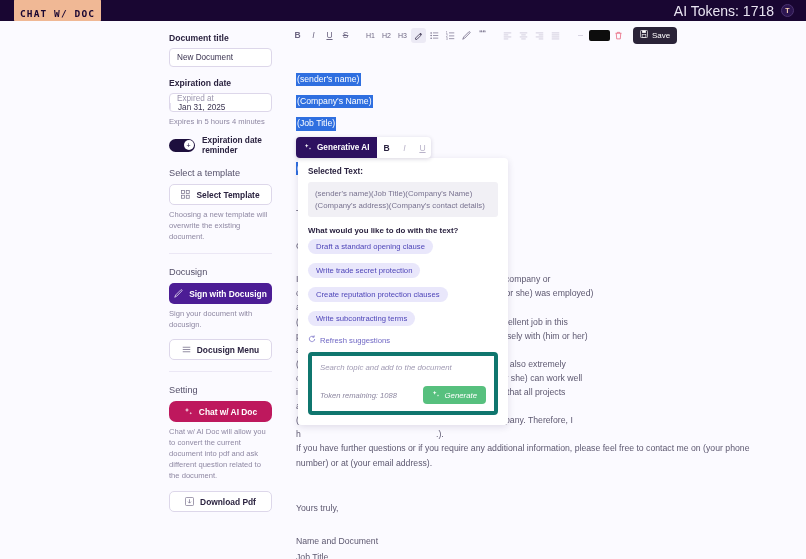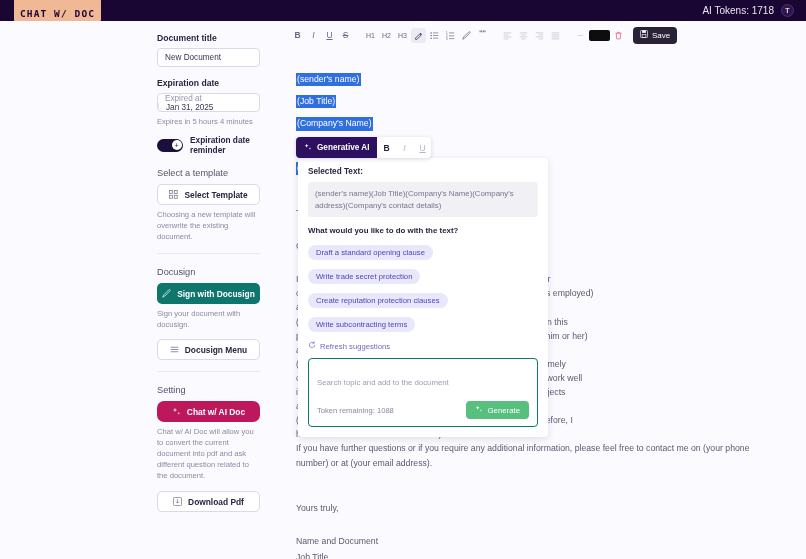--- a/index.html
+++ b/index.html
@@ -24,34 +24,34 @@
     color: #190632;
     font-family: "DejaVu Sans Mono", monospace;
     font-weight: bold;
     font-size: 9.5px;
     letter-spacing: 1.1px;
     padding: 10px 6px 3px 6px;
     border-radius: 2px;
     line-height: 1;
   }
   .topright { display: flex; align-items: center; gap: 7px; margin-right: 4px; }
-  .tokens { color: #e9e4f2; font-size: 10px; }
+  .tokens { color: #e9e4f2; font-size: 14px; }
   .avatar {
     width: 13px; height: 13px; border-radius: 50%;
     background: #2c1550; border: 1px solid #4b3470;
     color: #ffd9b8; font-size: 7px; font-weight: bold;
     display: flex; align-items: center; justify-content: center;
   }
 
   
   .page { position: absolute; top: 21px; left: 0; width: 806px; height: 538px; background: #fbfaff; }
 
   
   .sidebar {
-    position: absolute; left: 4px; top: 0; width: 277px; height: 538px;
+    position: absolute; left: 16px; top: 0; width: 277px; height: 538px;
     background: #fbfaff;
     border-right: 1px solid #e8e4f2;
     padding: 12px 20px 0 153px;
   }
   .s-label { font-size: 8.6px; font-weight: bold; color: #2b2340; margin-bottom: 5px; }
   .s-sub   { font-size: 7.6px; color: #8f88a3; line-height: 1.45; margin-top: 4px; }
   .s-head  { font-size: 9.2px; color: #55506a; margin: 13px 0 6px 0; }
 
   .field {
     height: 19px; border: 1px solid #ddd7ea; border-radius: 4px;
@@ -79,21 +79,21 @@
     color:#1d0f3d; font-size:7px; line-height:1;
   }
   .toggle-label { font-size: 8.3px; font-weight: bold; color: #2b2340; }
 
   .btn {
     height: 21px; border-radius: 5px; display: flex; align-items: center;
     justify-content: center; gap: 6px; font-size: 8.4px; font-weight: bold;
     cursor: pointer; user-select: none;
   }
   .btn.outline { border: 1px solid #ddd7ea; background: #fff; color: #2b2340; }
-  .btn.dark    { background: #0f766e; color: #fff; }
+  .btn.dark    { background: #4c1d95; color: #fff; }
   .btn.green   { background: #be185d; color: #fff; border-radius: 7px; }
   .btn .bi { font-size: 8.5px; opacity: .9; display:flex; }
 
   hr.sep { border: none; border-top: 1px solid #ebe7f5; margin: 11px 0 0 0; }
 
   
   .editor { position: absolute; left: 277px; top: 0; width: 529px; height: 538px; background: #fbfaff; }
 
   .toolbar {
     height: 28px; display: flex; align-items: center; gap: 0px;
@@ -140,42 +140,42 @@
     align-items: center; gap: 5px; padding: 0 8px; font-size: 8.2px;
     font-weight: bold; cursor: pointer;
   }
   .aibar .ib {
     width: 18px; height: 21px; display: flex; align-items: center;
     justify-content: center; font-size: 8.6px; color: #2b2340; cursor: pointer;
   }
   .aibar .ib.dim { color: #b9b3c9; }
 
   .aipanel {
-    position: absolute; left: 298px; top: 158px; width: 250px; z-index: 29;
+    position: absolute; left: 298px; top: 158px; width: 210px; z-index: 29;
     background: #ffffff; border-radius: 4px;
     box-shadow: 0 2px 7px rgba(40,20,80,.13);
     padding: 9px 10px 10px 10px;
   }
   .ai-h { font-size: 8.2px; font-weight: bold; color: #2b2340; margin-bottom: 6px; }
   .ai-sel {
     background: #f1f0f5; border-radius: 3px; padding: 6px 7px;
     font-size: 7.8px; color: #797390; line-height: 1.5; margin-bottom: 9px;
   }
-  .ai-q { font-size: 7.9px; font-weight: bold; color: #2b2340; margin-bottom: 6px; }
+  .ai-q { font-size: 7.9px; font-weight: bold; color: #2b2340; margin-bottom: 0; }
   .pill {
     display: inline-block; background: #e9e7fb; color: #4e45b8;
     font-size: 7.7px; border-radius: 9px; padding: 3px 8px;
     margin-bottom: 5px; cursor: pointer;
   }
   .refresh {
     display: flex; align-items: center; gap: 4px;
     font-size: 7.7px; color: #6f67c4; margin: 4px 0 7px 0; cursor: pointer;
   }
   .ai-input {
-    border: 1px solid #0f766e; border-radius: 4px; padding: 19px 8px 7px 8px;
+    border: 4px solid #0f766e; border-radius: 4px; padding: 7px 8px 7px 8px; font-style: italic;
   }
   .ai-ph { font-size: 7.8px; color: #a09ab3; }
   .ai-foot { display: flex; align-items: center; justify-content: space-between; margin-top: 14px; }
   .ai-tok { font-size: 7.6px; color: #8d87a0; }
   .genbtn {
     background: #57c07e; color: #fff; font-size: 7.8px; border-radius: 4px;
     padding: 4px 9px; display: flex; align-items: center; gap: 4px; cursor: pointer;
   }
 </style>
 </head>
@@ -348,22 +348,22 @@
               </svg>
           </span>
           <span>Save</span>
         </div>
       </div>
     </div>
 
     <div class="doc">
       <div class="selblock">
         <p class="selline"><span class="sel">(sender's name)</span></p>
+        <p class="selline"><span class="sel">(Company's Name)</span></p>
         <p class="selline"><span class="sel">(Job Title)</span></p>
-        <p class="selline"><span class="sel">(Company's Name)</span></p>
         <p class="selline"><span class="sel">(Company's address)</span></p>
         <p class="selline"><span class="sel">(Company's contact details)</span></p>
       </div>
 
       <div class="spacer22"></div>
       <p>T</p>
       <div class="spacer10"></div>
       <p>G</p>
       <div class="spacer10"></div>
 

